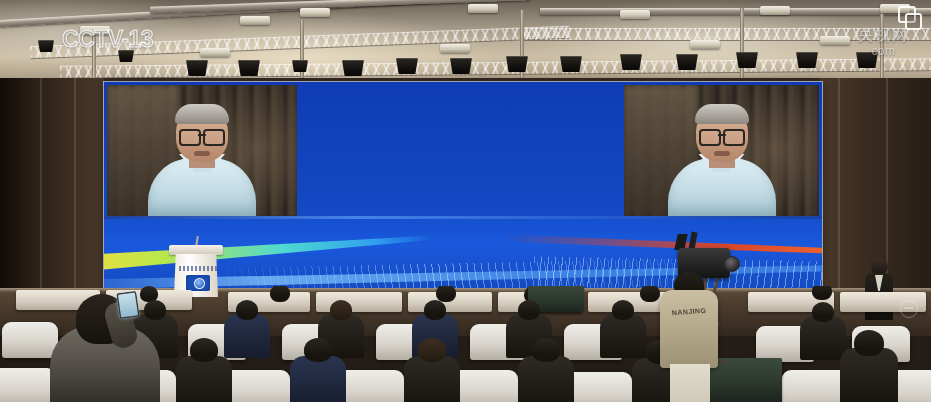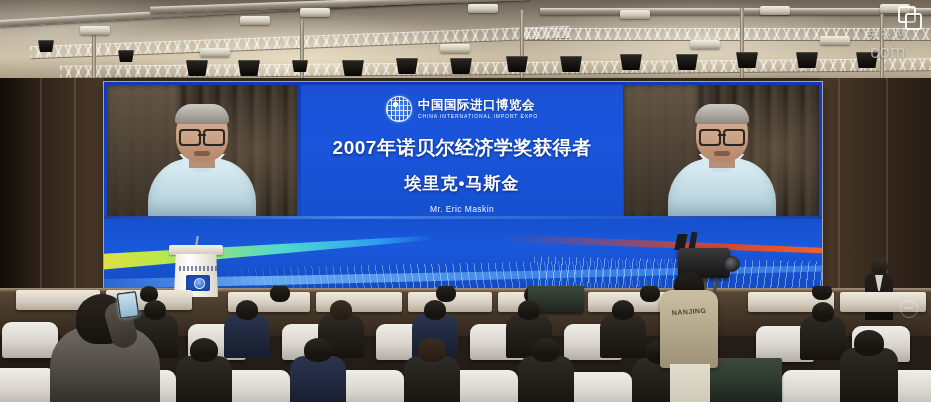--- a/index.html
+++ b/index.html
@@ -420,26 +420,26 @@
     font-size:19px;font-weight:bold;letter-spacing:13px;
     color:rgba(255,255,255,.42);
     text-shadow:0 1px 3px rgba(0,0,0,.35);
     pointer-events:none;
   }
   .cctv-net{
     position:absolute;right:22px;top:26px;text-align:center;
     pointer-events:none;
   }
   .net-cn{
-    font-size:12px;font-weight:normal;letter-spacing:2px;
+    font-size:15px;font-weight:normal;letter-spacing:2px;
     color:rgba(255,255,255,.55);
     text-shadow:0 1px 2px rgba(0,0,0,.4);
   }
   .net-en{
-    font-size:18px;letter-spacing:.5px;margin-top:-1px;
+    font-size:12px;letter-spacing:.5px;margin-top:-1px;
     color:rgba(255,255,255,.52);
     text-shadow:0 1px 2px rgba(0,0,0,.4);
   }
   .corner-mark{
     position:absolute;right:11px;top:6px;width:22px;height:22px;
     pointer-events:none;
   }
   .cm-a{
     position:absolute;left:0;top:0;width:14px;height:13px;
     border:2px solid rgba(255,255,255,.92);border-radius:3px;
@@ -532,33 +532,20 @@
         <div class="p-neck"></div>
         <div class="p-head"></div>
         <div class="p-hair"></div>
         <div class="p-glass">
             <i></i>
           </div>
         <div class="p-mouth"></div>
       </div>
     </div>
 
-    <div class="slide">
-      <div class="slide-logo">
-        <div class="globe"></div>
-        <div class="logo-words">
-          <div class="logo-cn">中国国际进口博览会</div>
-          <div class="logo-en">CHINA INTERNATIONAL IMPORT EXPO</div>
-        </div>
-      </div>
-      <div class="slide-title">2007年诺贝尔经济学奖获得者</div>
-      <div class="slide-name">埃里克•马斯金</div>
-      <div class="slide-en1">Mr. Eric Maskin</div>
-      <div class="slide-en2">Nobel Laureate in Economics in 2007</div>
-    </div>
 
     <div class="feed right">
       <div class="feed-bg"></div>
       <div class="feed-bg2"></div>
       <div class="person">
         <div class="p-torso"></div>
         <div class="p-collar"></div>
         <div class="p-neck"></div>
         <div class="p-head"></div>
         <div class="p-hair"></div>
@@ -687,20 +674,21 @@
     <div class="cam-hood"></div>
     <div class="cam-hood2"></div>
     <div class="cam-body"></div>
     <div class="cam-lens"></div>
     <div class="co-head"></div>
     <div class="co-vest"></div>
     <div class="co-vest-txt">NANJING</div>
     <div class="co-legs"></div>
   </div>
 
+  <div class="cctv-logo">CCTV-13</div>
 
   <div class="cctv-net">
     <div class="net-cn">央视网</div>
     <div class="net-en">com</div>
   </div>
 
   <div class="corner-mark">
     <div class="cm-a"></div>
     <div class="cm-b"></div>
   </div>

